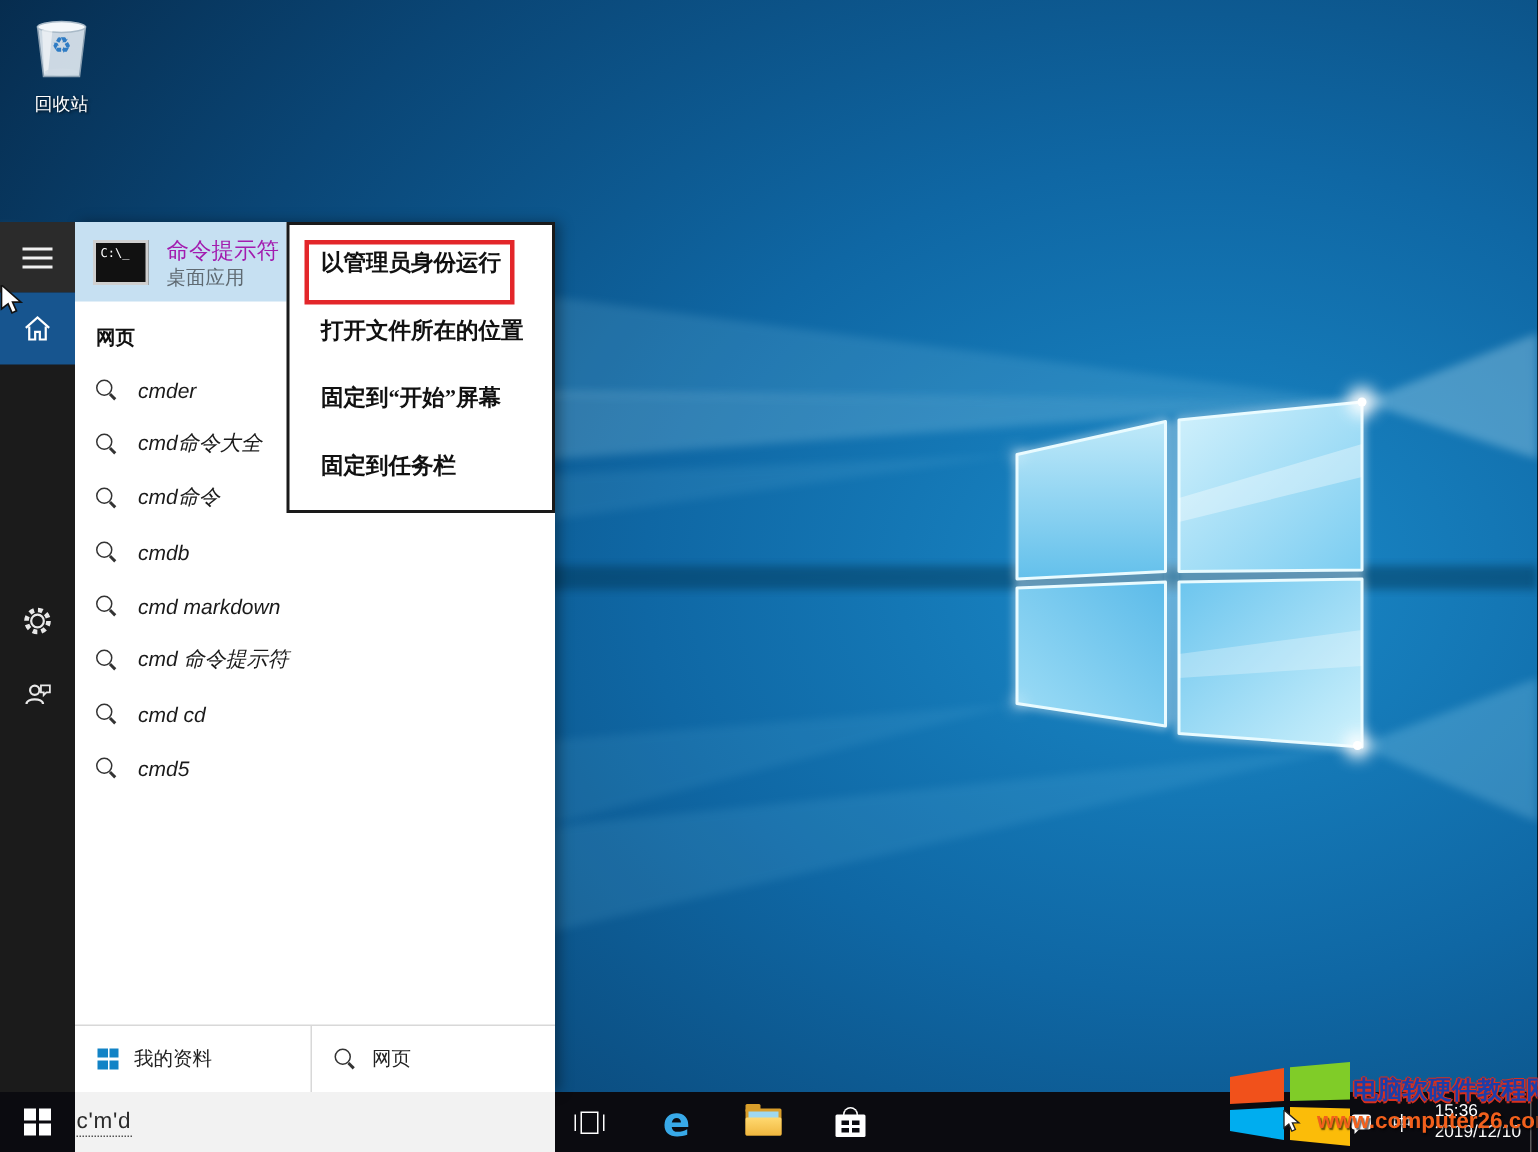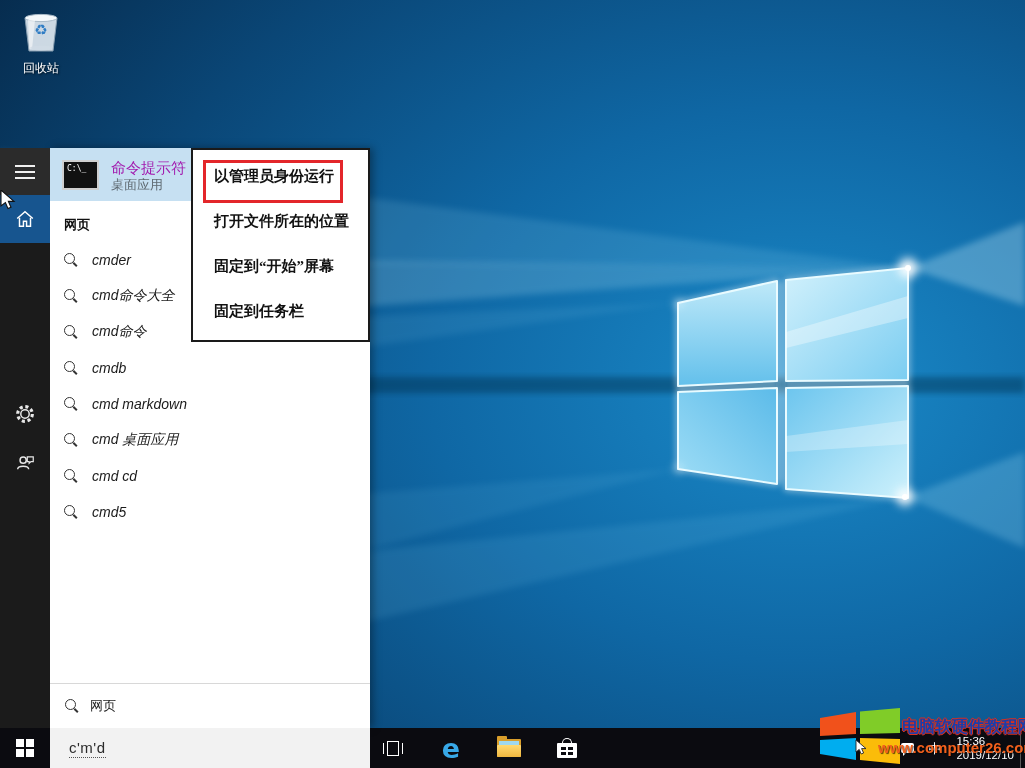--- a/index.html
+++ b/index.html
@@ -73,21 +73,21 @@
   .sug-row { height:36px; display:flex; align-items:center; padding-left:14px; gap:13px; }
   .sug-row .txt { font-size:14px; color:#1a1a1a;font-style:italic; }
   .mag { position:relative; width:15px; height:15px; flex:0 0 15px; }
   .mag::before { content:""; position:absolute; left:0; top:0; width:9px; height:9px; border:1.5px solid #333; border-radius:50%; }
   .mag::after { content:""; position:absolute; left:9.5px; top:9.5px; width:5px; height:1.5px; background:#333; transform:rotate(45deg); transform-origin:0 0; }
   .panel-footer { position:absolute; left:0; top:535px; width:320px; height:45px; border-top:1px solid #d8d8d8; display:flex; }
   .pf-btn { display:flex; align-items:center; gap:10px; padding-left:15px; font-size:13px; color:#222; flex:1; }
   .pf-btn.first { flex:0 0 158px; border-right:1px solid #d8d8d8; }
   .winlogo-blue { display:grid; grid-template-columns:6.5px 6.5px; grid-template-rows:6.5px 6.5px; gap:1.3px; }
   .winlogo-blue span { background:#1283c6; }
-  .searchbox { position:absolute; left:0; top:580px; width:320px; height:40px; background:#f2f2f2; display:flex; align-items:center; padding-left:19px; }
+  .searchbox { position:absolute; left:0; top:580px; width:320px; height:40px; background:#f2f2f2; display:flex; align-items:center; padding-left:1px; }
   .searchbox .val { font-size:15px; color:#2b2b2b; border-bottom:1.5px dotted #555; letter-spacing:.5px; line-height:18px; }
 
   
   .ctx { position:absolute; left:191px; top:148px; width:179px; height:194px; background:#fff; border:2px solid #1a1a1a; z-index:20; padding:12px 0 0 21px; }
   .ctx-item { font-size:15px; font-weight:bold; color:#111; height:28px; line-height:28px; margin-bottom:17px; white-space:nowrap;font-family:Liberation Serif, serif; }
   .red-box { position:absolute; left:203px; top:160px; width:140px; height:43px; border:3px solid var(--red,#e3262a); z-index:25; pointer-events:none; }
 
   
   .watermark { position:absolute; left:818px; top:708px; width:207px; height:60px; z-index:40; pointer-events:none; }
   .wm-line1 { position:absolute; left:84px; top:8px; font-size:16.5px; font-weight:bold; color:#1d3ea8;
@@ -293,32 +293,41 @@
       <div class="sug-row">
           <span class="mag"></span>
           <span class="txt">cmdb</span>
         </div>
       <div class="sug-row">
           <span class="mag"></span>
           <span class="txt">cmd markdown</span>
         </div>
       <div class="sug-row">
           <span class="mag"></span>
-          <span class="txt">cmd 桌面应用</span>
+          <span class="txt">cmd 命令提示符</span>
         </div>
       <div class="sug-row">
           <span class="mag"></span>
           <span class="txt">cmd cd</span>
         </div>
       <div class="sug-row">
           <span class="mag"></span>
           <span class="txt">cmd5</span>
         </div>
     </div>
     <div class="panel-footer">
+      <div class="pf-btn first">
+        <span class="winlogo-blue">
+            <span></span>
+            <span></span>
+            <span></span>
+            <span></span>
+          </span>
+        <span>我的资料</span>
+      </div>
       <div class="pf-btn">
         <span class="mag"></span>
         <span>网页</span>
       </div>
     </div>
     <div class="searchbox">
       <span class="val">c'm'd</span>
     </div>
   </div>
 

